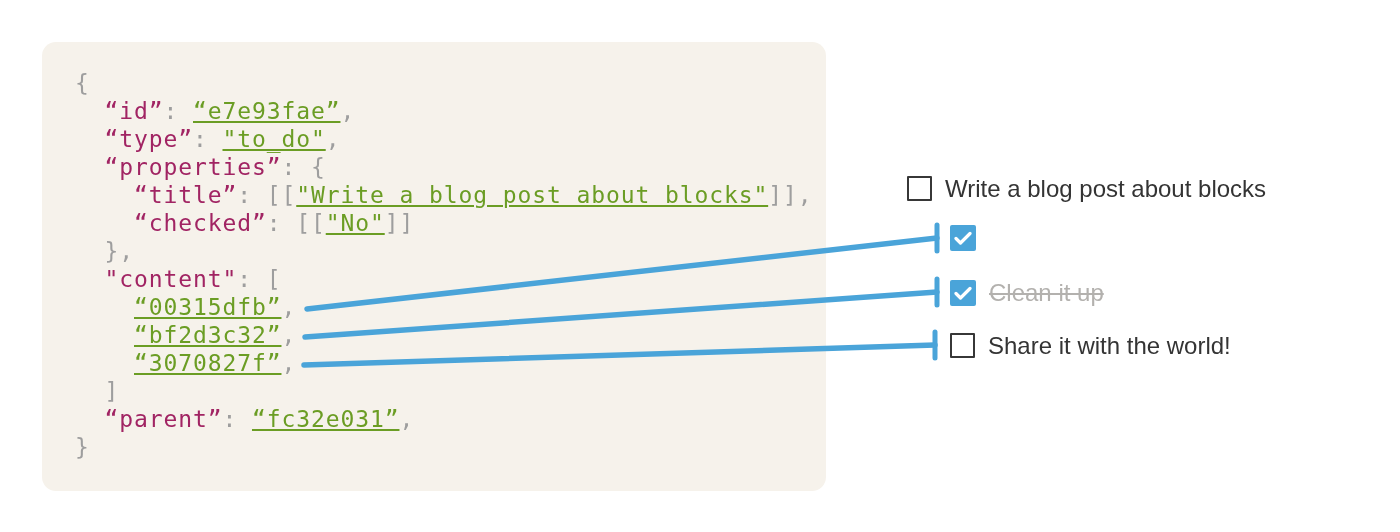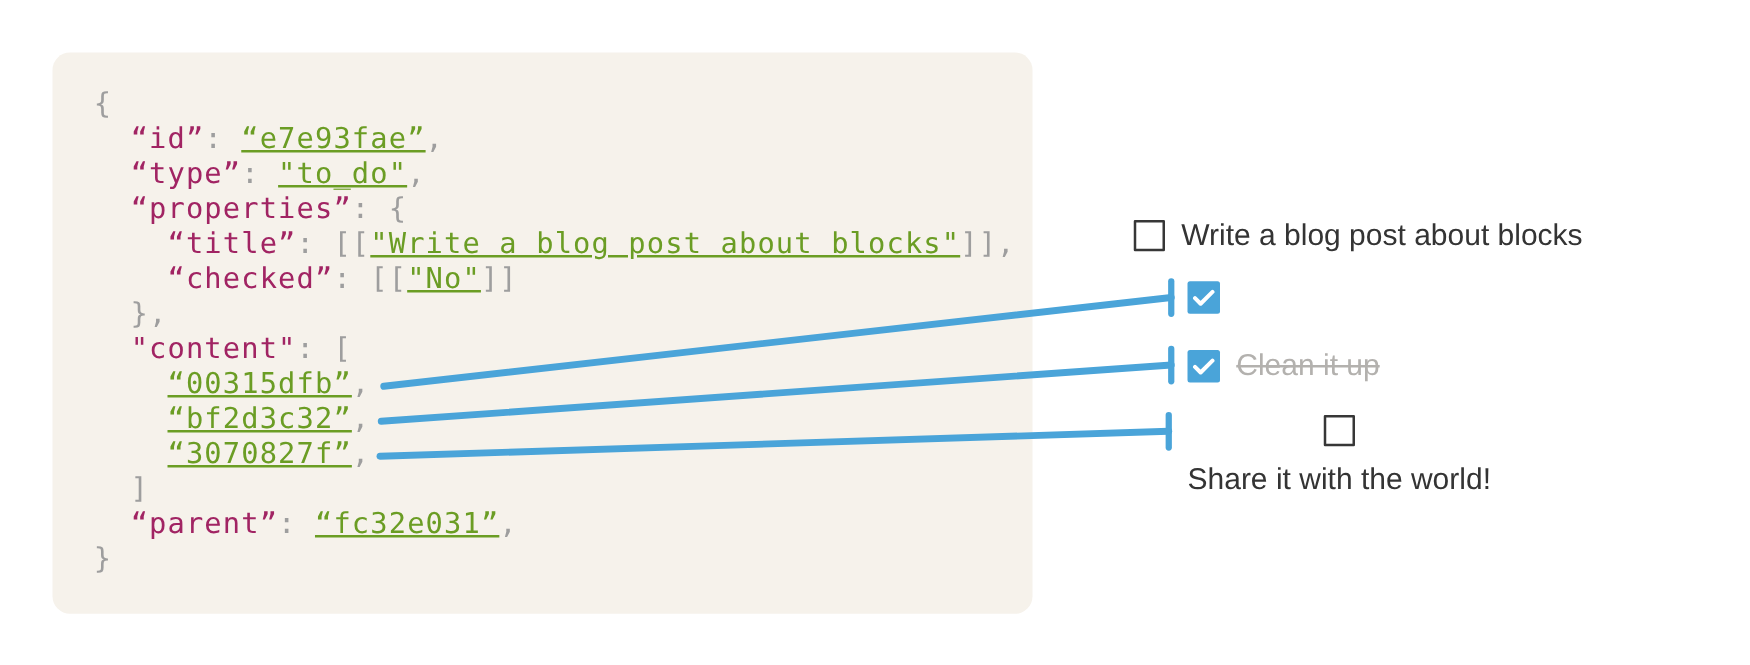--- a/index.html
+++ b/index.html
@@ -47,25 +47,26 @@
 
   
   .todo-row {
     position: absolute;
     display: flex;
     align-items: center;
     gap: 13px;
     height: 27px;
     font-size: 24px;
     color: var(--todo-text);
+    justify-content: center;
   }
   .row-0 { left: 907px; top: 175px; }
   .row-1 { left: 950px; top: 224px; }
   .row-2 { left: 950px; top: 279px; }
-  .row-3 { left: 950px; top: 332px; flex-direction: column; }
+  .row-3 { left: 950px; top: 332px; }
 
   .checkbox {
     box-sizing: border-box;
     flex: 0 0 auto;
   }
   .checkbox.unchecked {
     width: 25px;
     height: 25px;
     border: 2.5px solid var(--checkbox-border);
     background: #ffffff;

